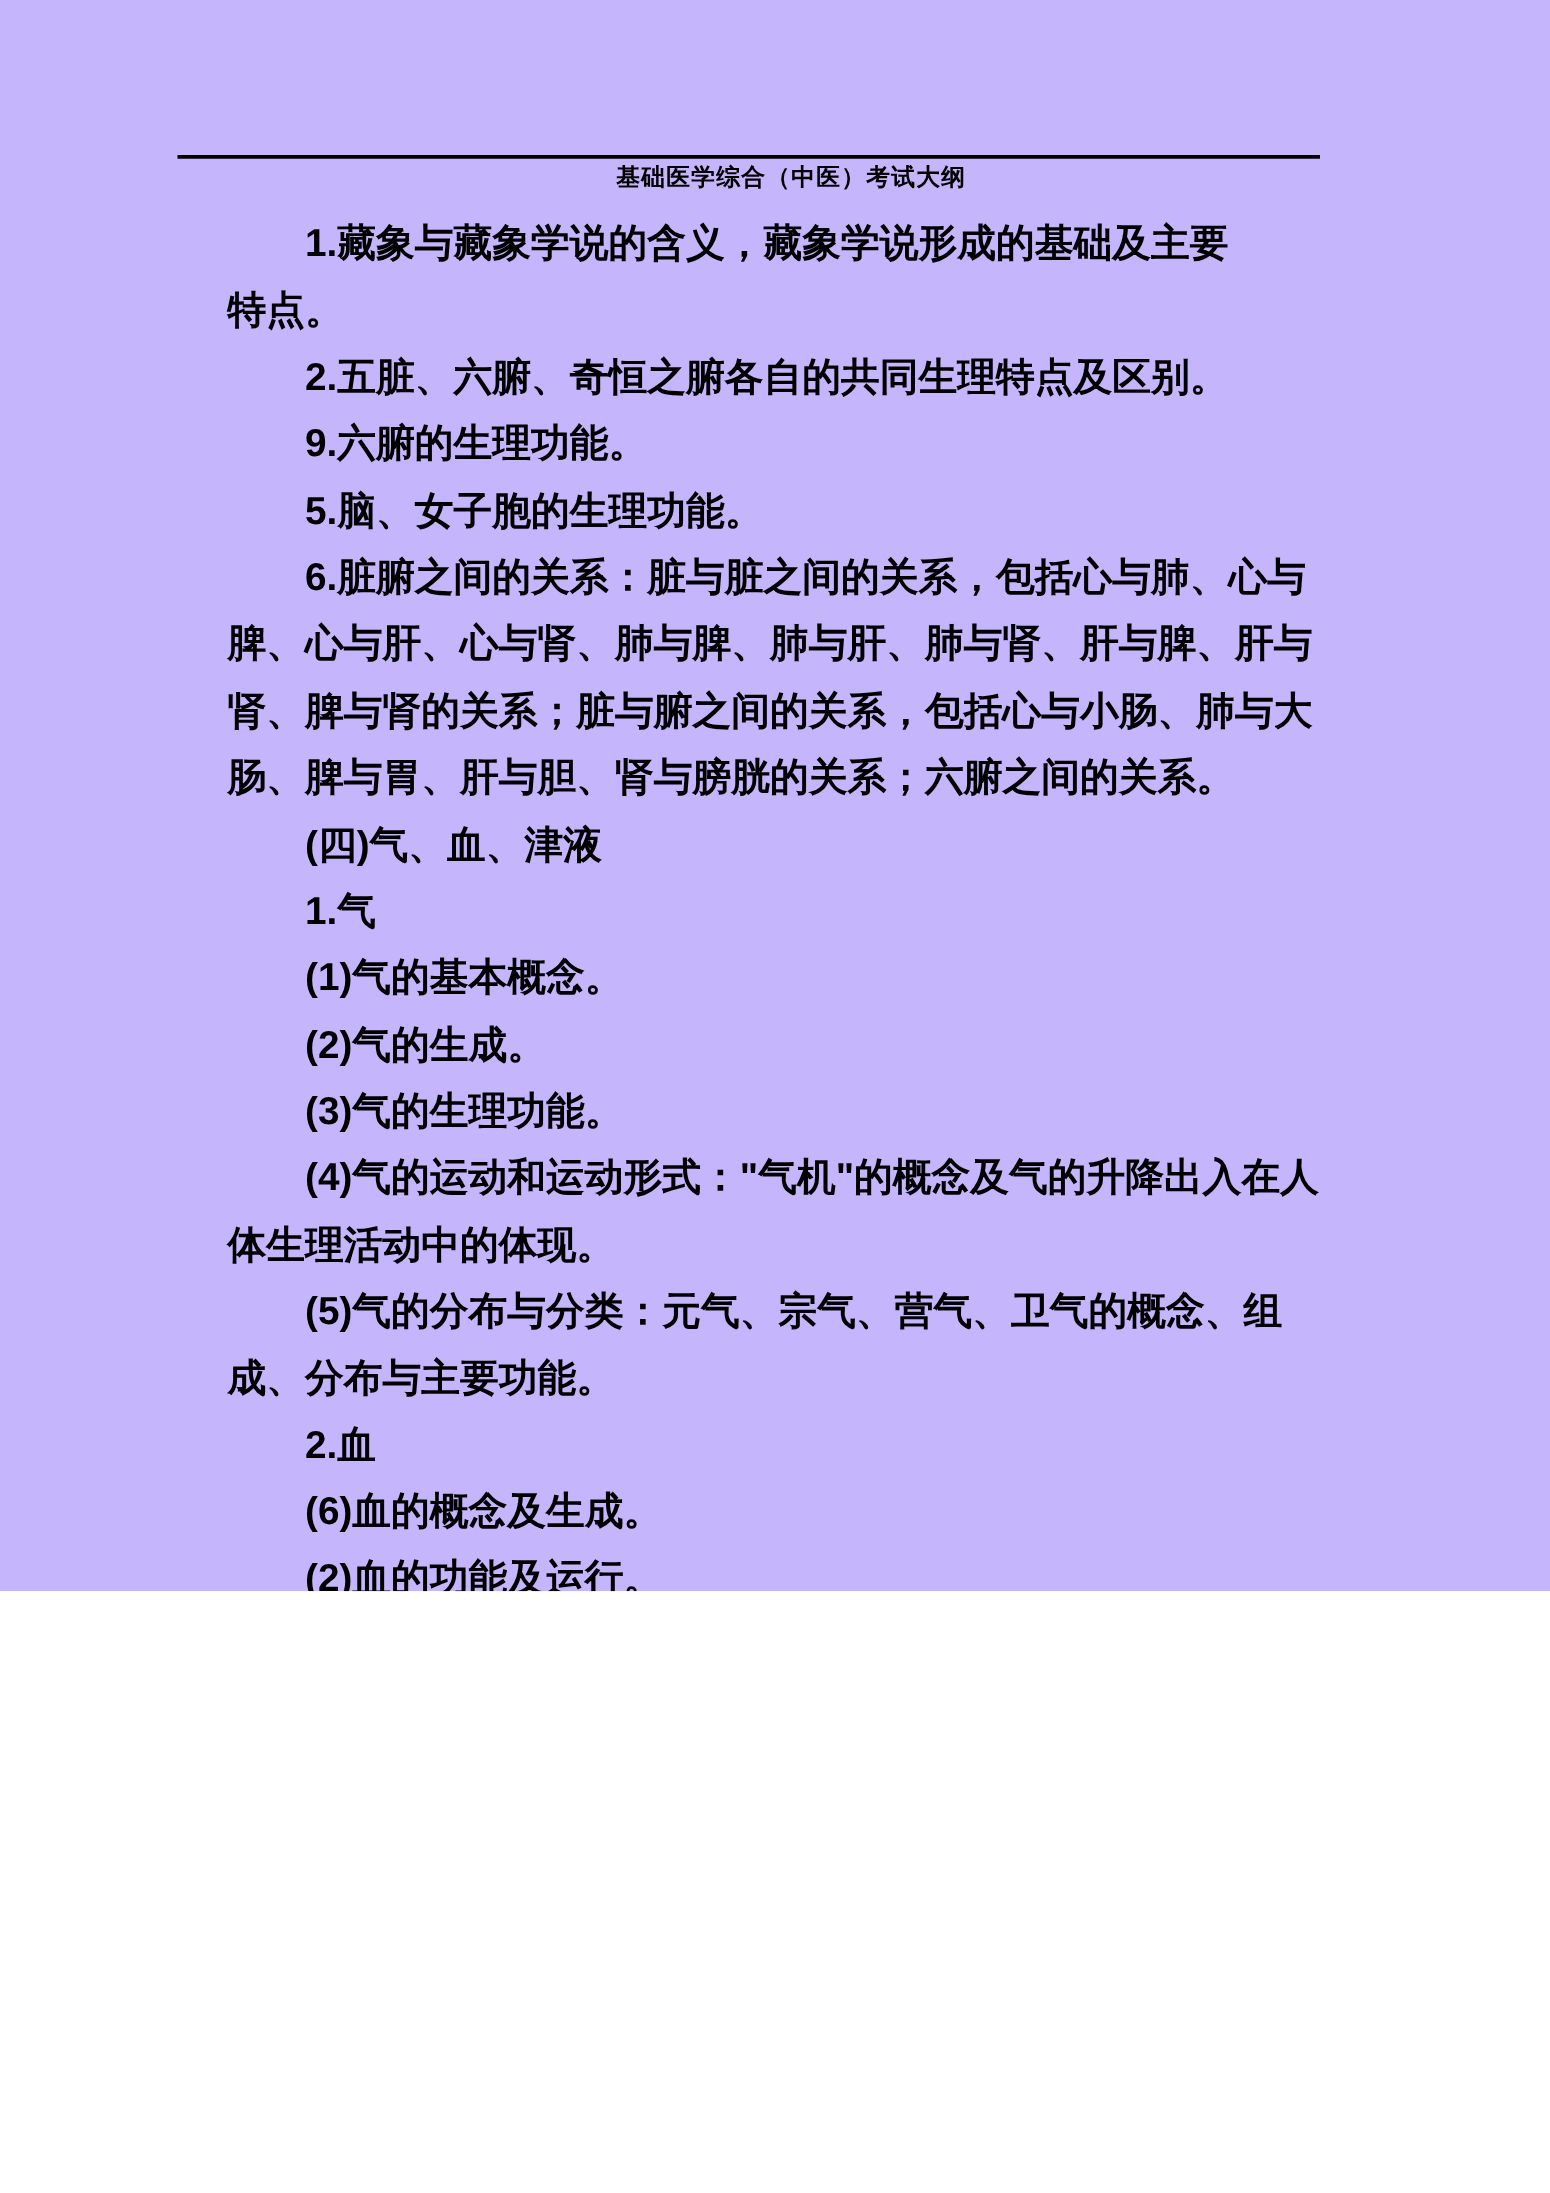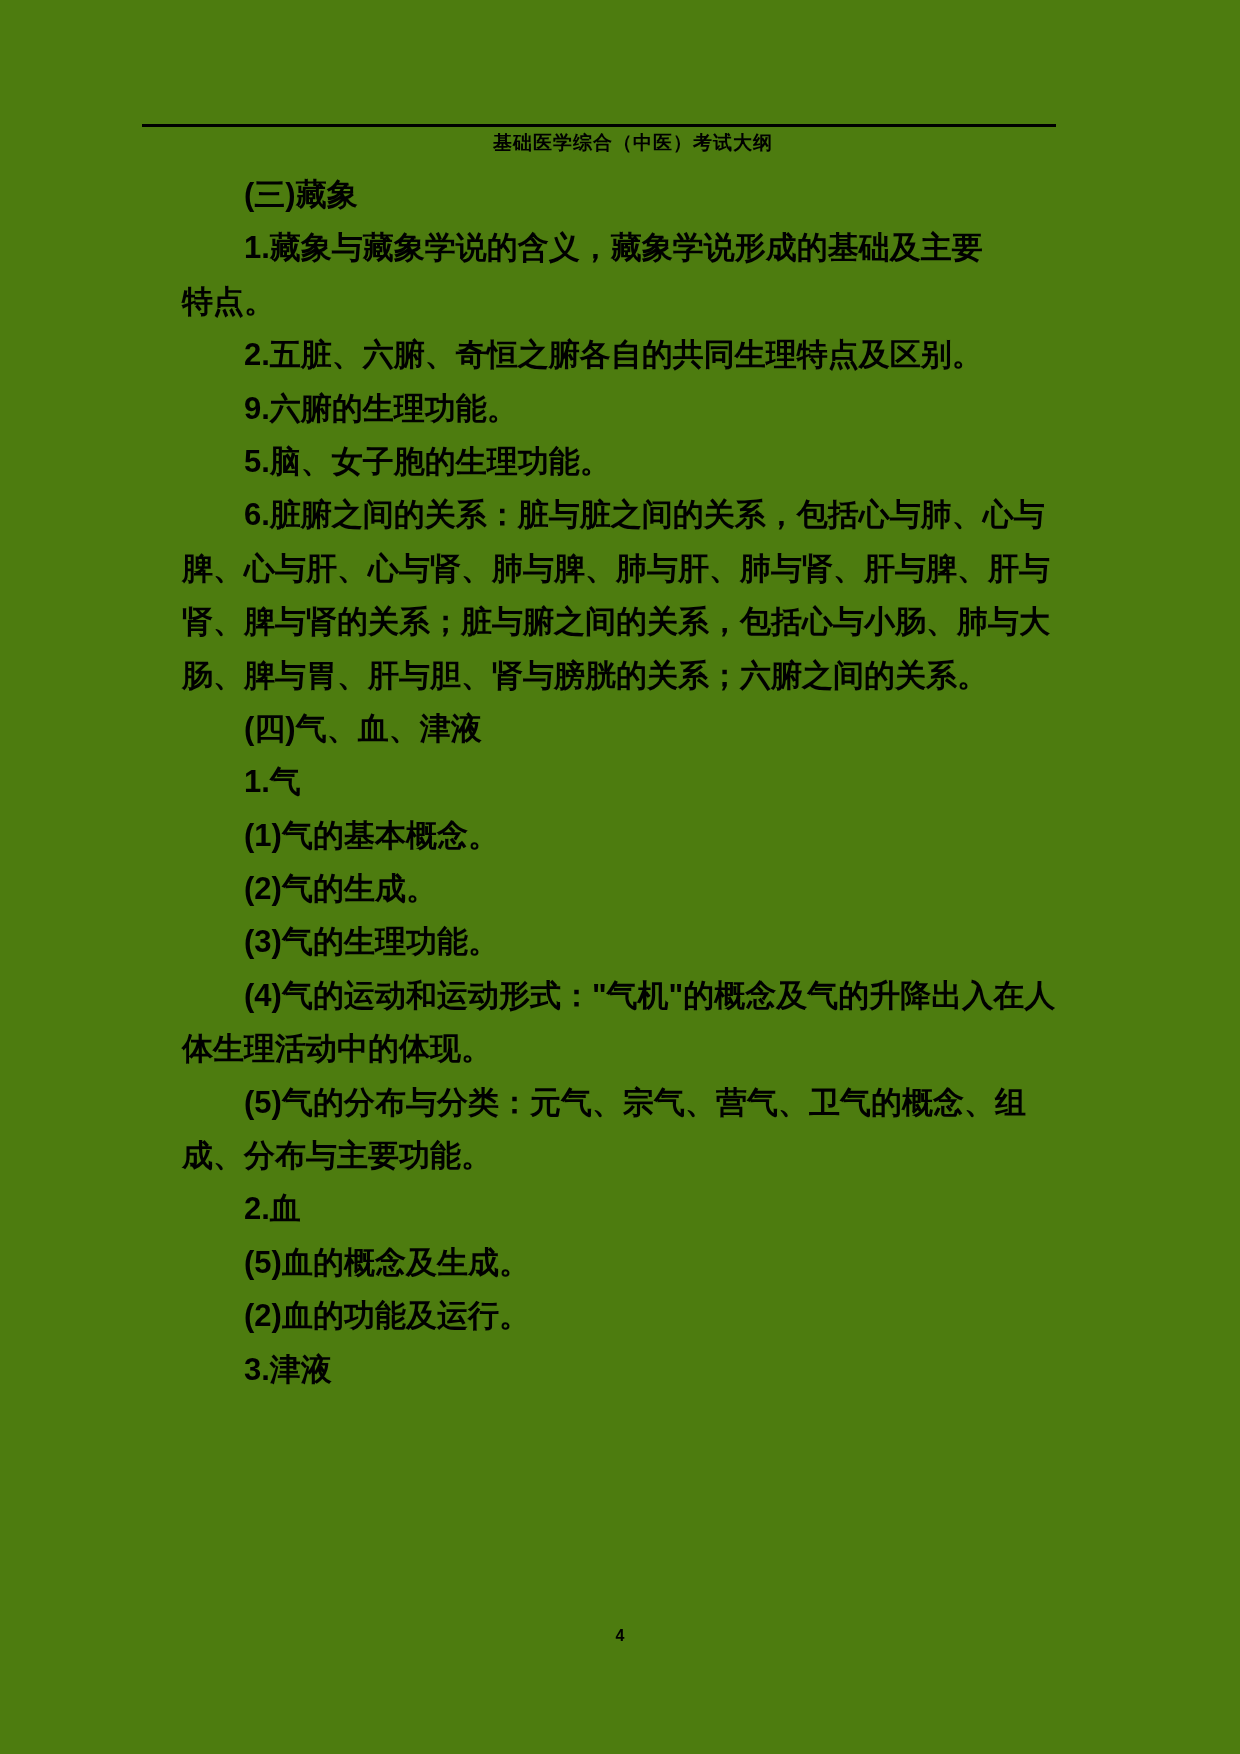--- a/index.html
+++ b/index.html
@@ -3,22 +3,22 @@
 <meta charset="utf-8">
 <style>
   html, body {
     margin: 0;
     padding: 0;
     background: #ffffff;
   }
   .page {
     position: relative;
     width: 1240px;
-    height: 1754px;
-    background: #4d7c0f;
+    height: 1273px;
+    background: #c4b5fd;
     color: #000000;
     font-family: "Liberation Sans", "DejaVu Sans", sans-serif;
     font-weight: bold;
     overflow: hidden;
     text-decoration: underline;
   }
   .header-rule {
     position: absolute;
     left: 142px;
     top: 124px;
@@ -64,39 +64,38 @@
   }
 </style>
 </head>
 <body>
 
 <div class="page">
   <div class="header-rule"></div>
   <div class="header-title">基础医学综合（中医）考试大纲</div>
 
   <div class="doc-body">
-      <div class="line indent">(三)藏象</div>
       <div class="line indent">1.藏象与藏象学说的含义，藏象学说形成的基础及主要</div>
       <div class="line">特点。</div>
       <div class="line indent">2.五脏、六腑、奇恒之腑各自的共同生理特点及区别。</div>
       <div class="line indent">9.六腑的生理功能。</div>
       <div class="line indent">5.脑、女子胞的生理功能。</div>
       <div class="line indent">6.脏腑之间的关系：脏与脏之间的关系，包括心与肺、心与</div>
       <div class="line">脾、心与肝、心与肾、肺与脾、肺与肝、肺与肾、肝与脾、肝与</div>
       <div class="line">肾、脾与肾的关系；脏与腑之间的关系，包括心与小肠、肺与大</div>
       <div class="line">肠、脾与胃、肝与胆、肾与膀胱的关系；六腑之间的关系。</div>
       <div class="line indent">(四)气、血、津液</div>
       <div class="line indent">1.气</div>
       <div class="line indent">(1)气的基本概念。</div>
       <div class="line indent">(2)气的生成。</div>
       <div class="line indent">(3)气的生理功能。</div>
       <div class="line indent">(4)气的运动和运动形式："气机"的概念及气的升降出入在人</div>
       <div class="line">体生理活动中的体现。</div>
       <div class="line indent">(5)气的分布与分类：元气、宗气、营气、卫气的概念、组</div>
       <div class="line">成、分布与主要功能。</div>
       <div class="line indent">2.血</div>
-      <div class="line indent">(5)血的概念及生成。</div>
+      <div class="line indent">(6)血的概念及生成。</div>
       <div class="line indent">(2)血的功能及运行。</div>
       <div class="line indent">3.津液</div>
     </div>
 
   <div class="page-number">4</div>
 </div>
 
 </body></html>

